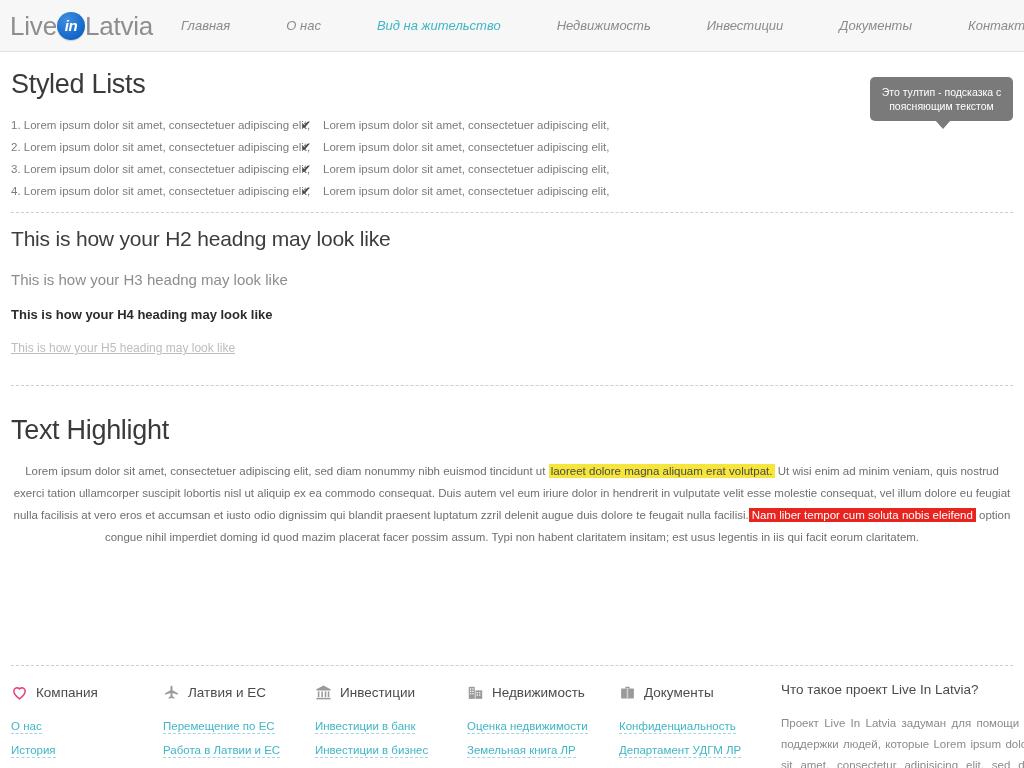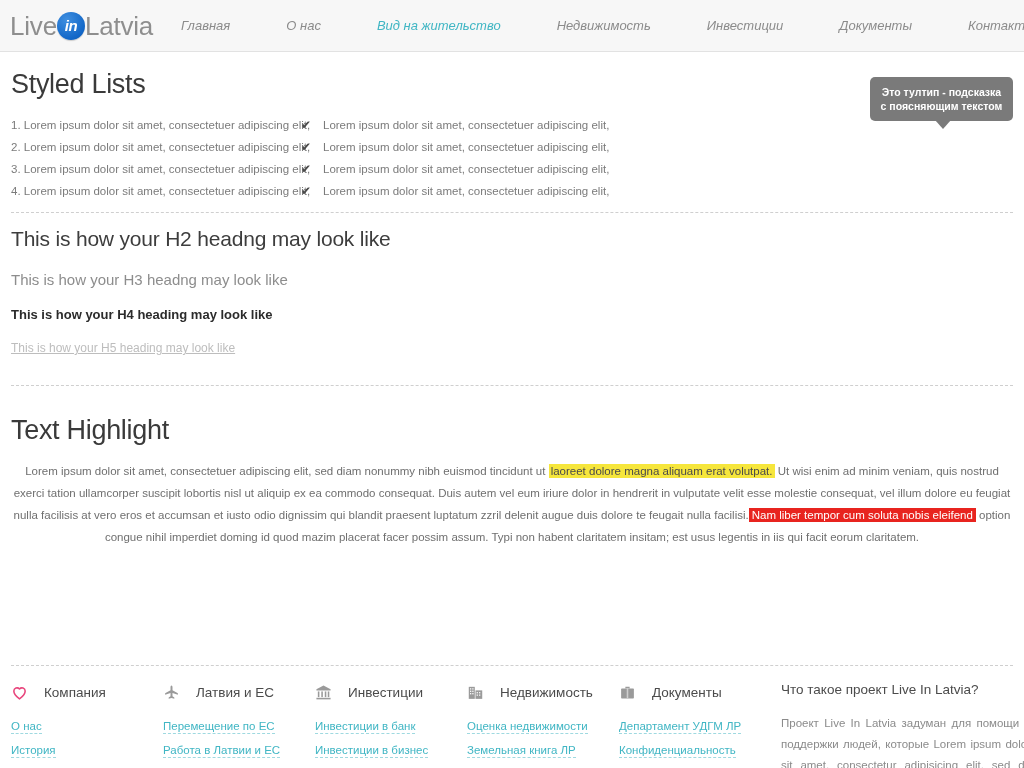--- a/index.html
+++ b/index.html
@@ -113,21 +113,20 @@
     right: 11px;
     top: 8px;
     width: 143px;
     background: #7a7a7a;
     color: #ffffff;
     border-radius: 5px;
     padding: 8px 10px;
     font-size: 10.5px;
     line-height: 14px;
     text-align: center;
-    font-weight: bold;
   }
   .tooltip:after {
     content: "";
     position: absolute;
     left: 50%;
     margin-left: -7px;
     bottom: -8px;
     width: 0; height: 0;
     border-left: 8px solid transparent;
     border-right: 8px solid transparent;
@@ -179,21 +178,21 @@
     border-top: 1px dashed #cfcfcf;
     margin: 0 0 16px 0;
   }
   .footer-cols { display: flex; align-items: flex-start; }
   .fcol { width: 152px; flex: 0 0 auto; }
   .fcol.wide { width: 250px; margin-left: 10px; }
 
   .fhead {
     display: flex;
     align-items: center;
-    gap: 16px;
+    gap: 8px;
     margin-bottom: 14px;
     height: 20px;
   }
   .fhead-title {
     font-size: 13.5px;
     color: #4b4b4b;
   }
   .ficon { width: 17px; height: 17px; display: inline-block; flex: 0 0 auto; }
 
   .flink {
@@ -377,22 +376,22 @@
         <div class="fhead">
           <span class="ficon">
             <svg width="17" height="17" viewBox="0 0 24 24">
                 <path d="M9 4h6v2.2h-1.7V5.6h-2.6v.6H9V4z" fill="#9a9a9a"></path>
                 <rect x="3" y="6.4" width="18" height="14" rx="1" fill="#9a9a9a"></rect>
                 <rect x="10.9" y="6.4" width="2.2" height="14" fill="#cfcfcf"></rect>
               </svg>
           </span>
           <span class="fhead-title">Документы</span>
         </div>
+        <div class="flink-row"><a class="flink">Конфиденциальность</a></div>
         <div class="flink-row"><a class="flink">Департамент УДГМ ЛР</a></div>
-        <div class="flink-row"><a class="flink">Конфиденциальность</a></div>
         <div class="flink-row"><a class="flink">Порядок подачи</a></div>
 
       </div>
 
       <div class="fcol wide">
         <div class="about-title">Что такое проект Live In Latvia?</div>
         <p class="about-text">Проект Live In Latvia задуман для помощи и поддержки людей, которые Lorem ipsum dolor sit amet, consectetur adipisicing elit, sed do eiusmod tempor incididunt ut labore et dolore magna aliqua.</p>
       </div>
     </div>
 

